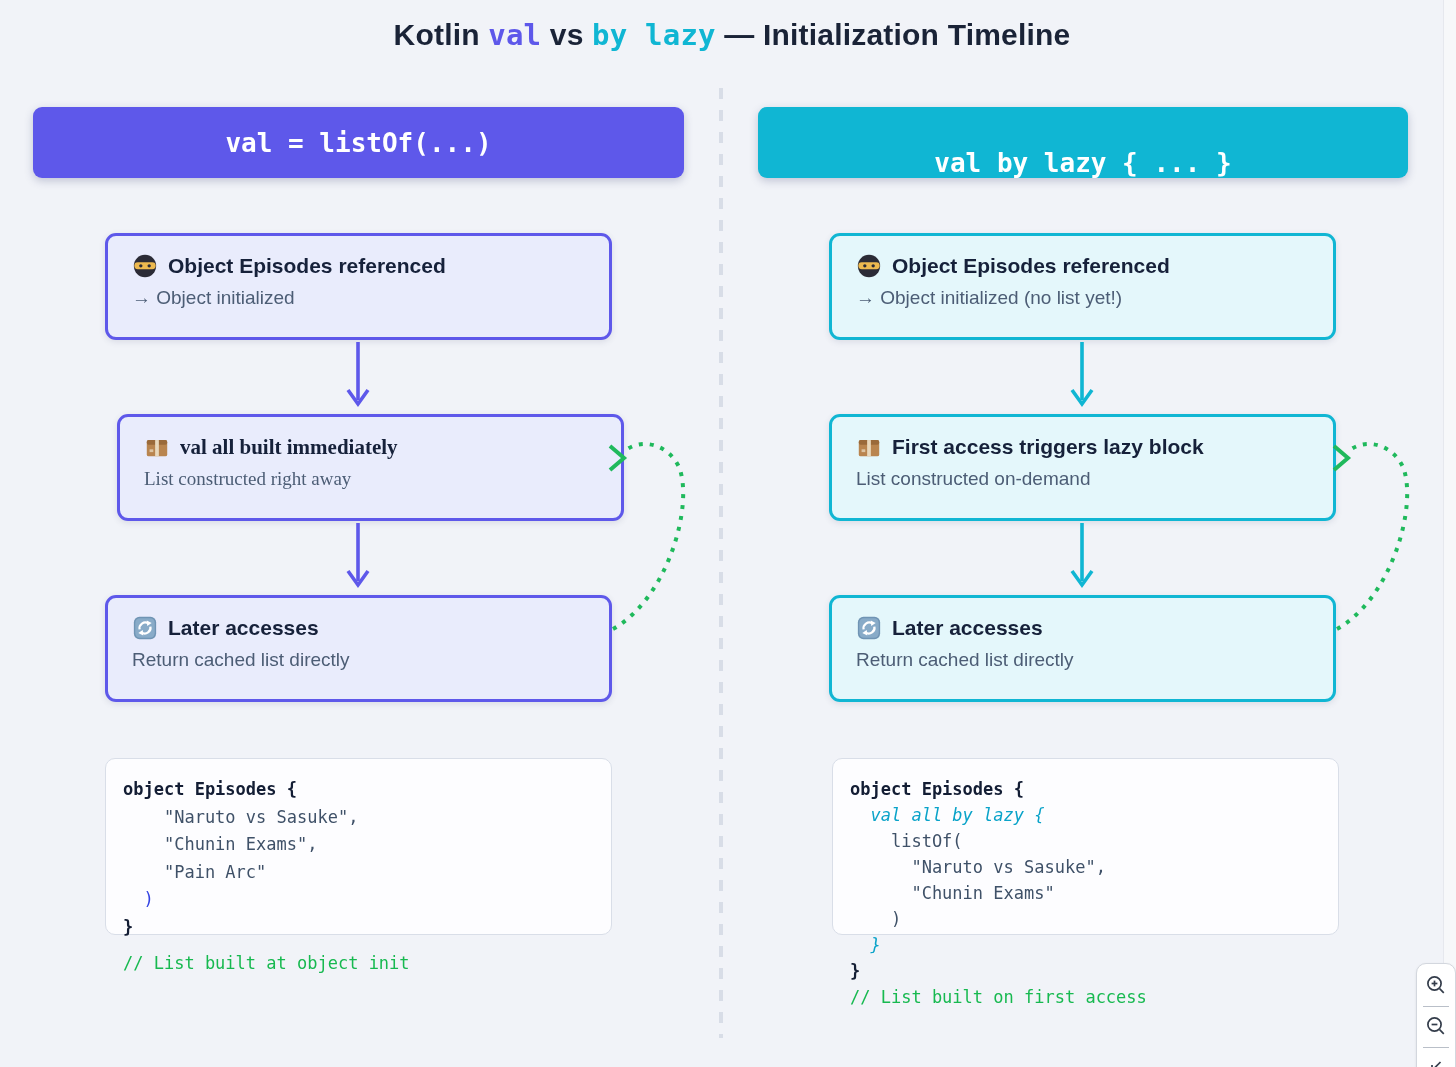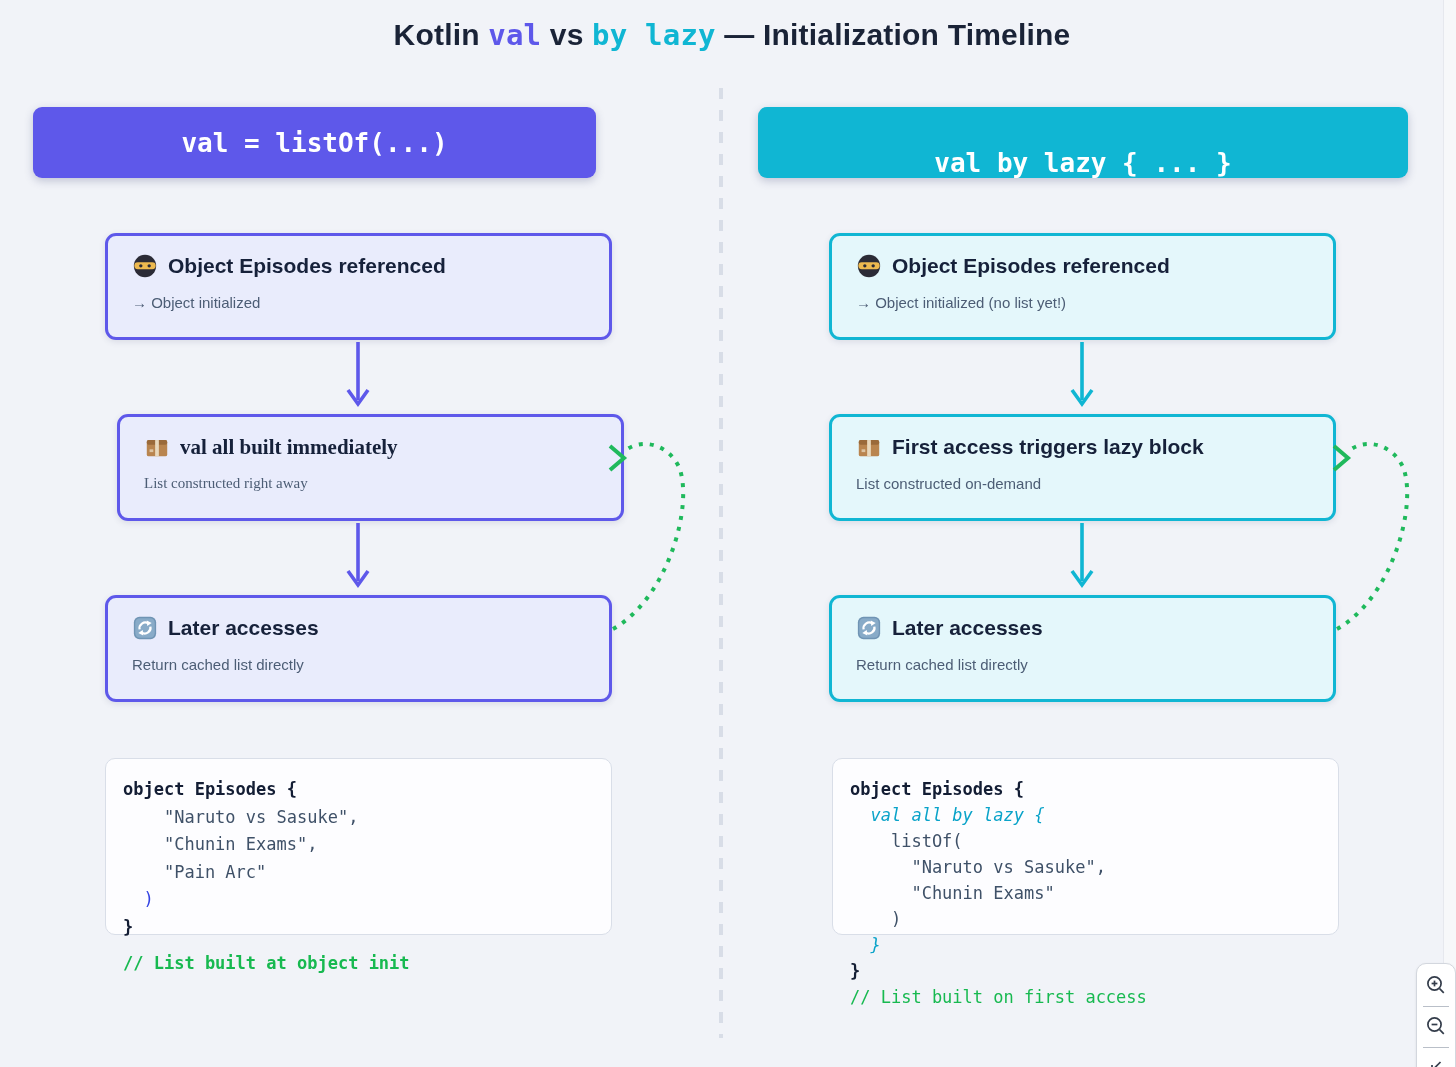--- a/index.html
+++ b/index.html
@@ -40,37 +40,37 @@
   }
 
   
   .header-box {
     position:absolute; height:71px; border-radius:9px;
     display:flex; align-items:center; justify-content:center;
     font-family:"DejaVu Sans Mono", monospace; font-weight:bold;
     font-size:26px; color:#ffffff;
     box-shadow:0 3px 8px rgba(50,60,110,.25);
   }
-  .header-box.left  { left:33px;  top:107px; width:563px; background:var(--accent-purple); }
+  .header-box.left  { left:33px;  top:107px; width:651px; background:var(--accent-purple); }
   .header-box.right { left:758px; top:107px; width:650px; background:var(--accent-cyan);align-items:flex-end; }
 
   
   .node {
     position:absolute; width:507px; height:107px; border-radius:11px;
     padding:17px 28px 0 24px;
     box-shadow:0 2px 6px rgba(60,70,110,.13);
   }
   .node.purple { background:var(--purple-fill); border:3px solid var(--accent-purple); }
   .node.cyan   { background:var(--cyan-fill);   border:3px solid var(--accent-cyan); }
   .node-title {
     display:flex; align-items:center; gap:10px;
     font-size:21px; font-weight:bold; color:#16213a;
   }
   .node-icon { display:inline-flex; flex:0 0 auto; }
-  .node-sub { margin-top:15px; font-size:15px; color:#4c5d75; }
+  .node-sub { margin-top:8px; font-size:19px; color:#4c5d75; }
 
   
   .ln1 { left:105px; top:233px; }  .ln2 { left:117px; top:414px;font-family:Liberation Serif, serif; }  .ln3 { left:105px; top:595px; }
   .rn1 { left:829px; top:233px; }  .rn2 { left:829px; top:414px; }  .rn3 { left:829px; top:595px; }
 
   
   .flow-overlay { position:absolute; inset:0; width:1456px; height:1067px; pointer-events:none; }
   .varrow-left  { stroke:var(--accent-purple); }
   .varrow-right { stroke:var(--accent-cyan); }
   .varrow-left, .varrow-right { stroke-width:3.6; fill:none; }
@@ -88,21 +88,21 @@
     font-family:"DejaVu Sans Mono", monospace; font-size:17px;
   }
   .code-box.purple-code { left:105px; top:758px; }
   .code-box.cyan-code   { left:832px; top:758px; }
   .code-line { white-space:pre; line-height:27.5px; color:var(--code-plain); }
   .cyan-code .code-line { line-height:26px; }
   .code-line[data-style="decl"]    { color:var(--code-decl); font-weight:bold; }
   .purple-code .code-line[data-style="keyword"] { color:var(--kw-left); }
   .cyan-code   .code-line[data-style="keyword"] { color:var(--kw-right);font-style:italic; }
   .code-line[data-style="comment"] { color:var(--code-comment); }
-  .purple-code .code-line[data-style="comment"] { margin-top:9px;font-weight:bold; }
+  .purple-code .code-line[data-style="comment"] { margin-top:9px; }
 
   
   .zoom-panel {
     position:absolute; left:1416px; top:963px; width:40px; height:130px;
     background:#ffffff; border:1px solid #d3d7de; border-radius:10px;
     display:flex; flex-direction:column; align-items:center;
     padding-top:4px; z-index:5;
     box-shadow:0 1px 3px rgba(0,0,0,.08);
   }
   .zoom-btn {

